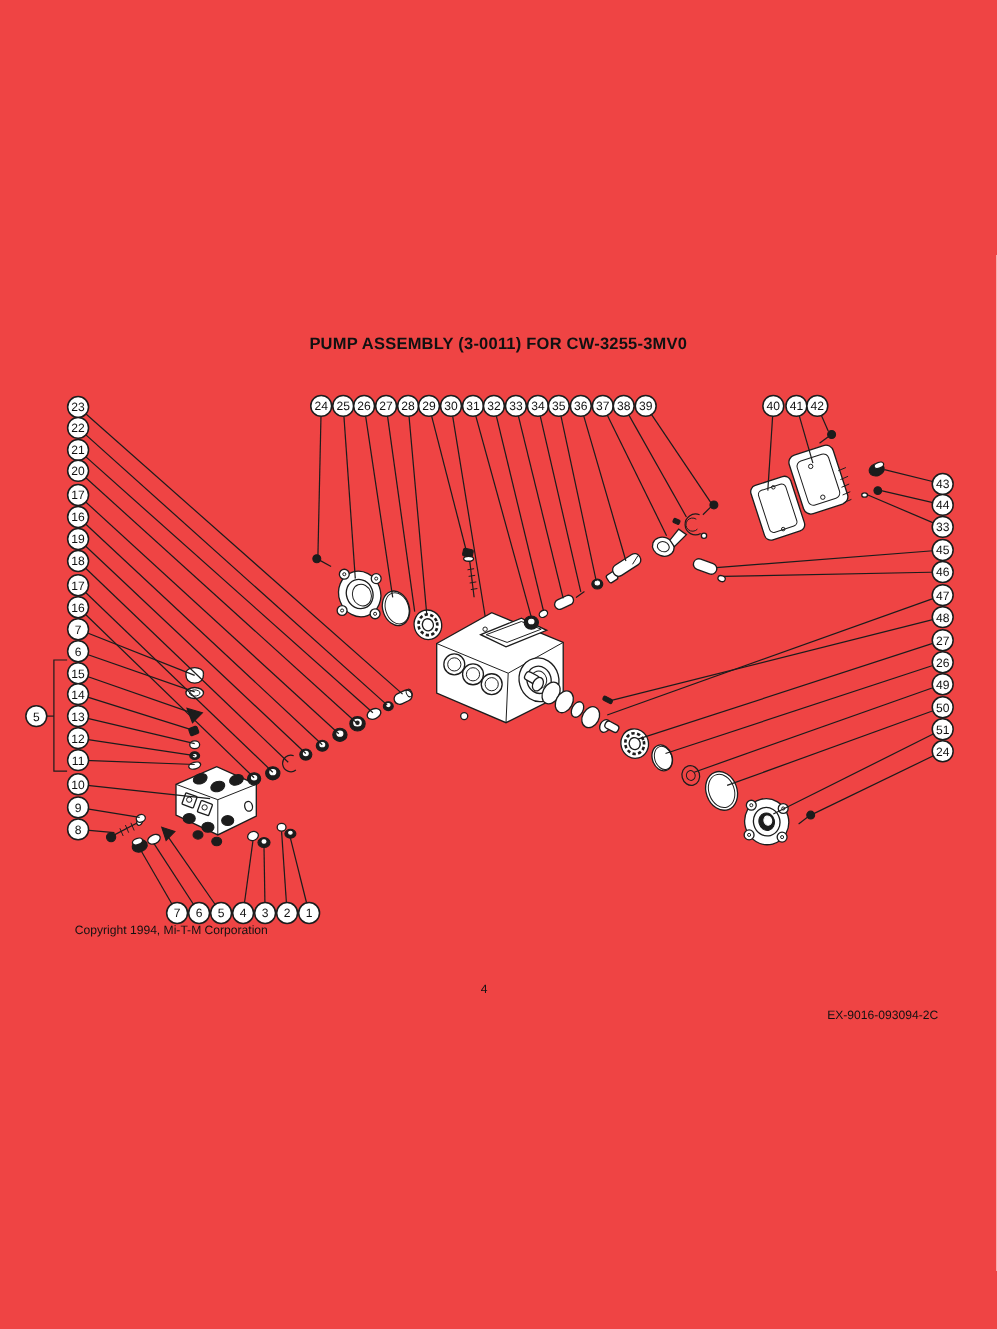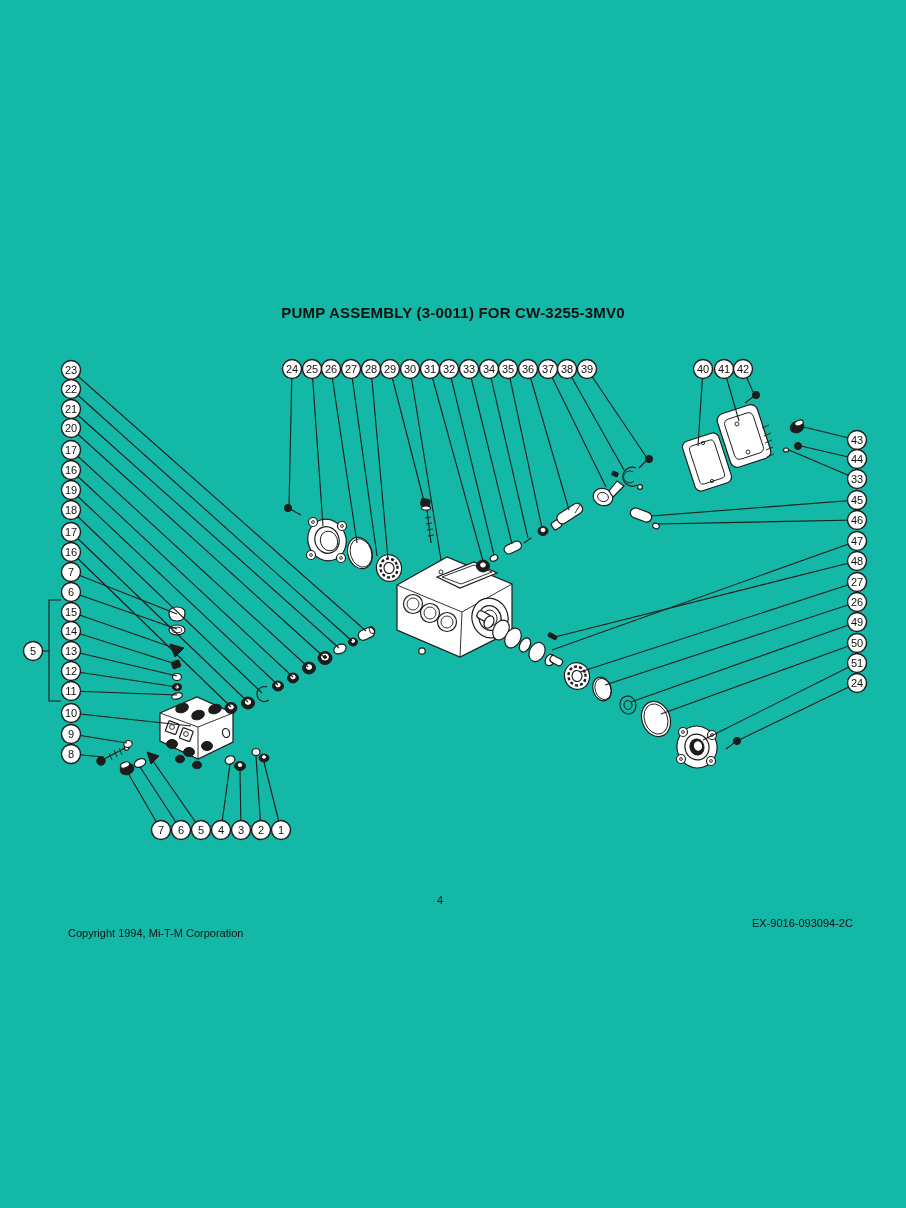--- a/index.html
+++ b/index.html
@@ -1,21 +1,21 @@
 <!DOCTYPE html>
 <html><head>
 <meta charset="utf-8">
 <style>
   html,body{margin:0;padding:0;background:#ffffff;}
-  #page{position:relative;width:906px;height:1208px;background:#14b8a6;overflow:hidden;
+  #page{position:relative;width:906px;height:1208px;background:#ef4444;overflow:hidden;
         font-family:"Liberation Sans",sans-serif;color:#111;}
   #title{position:absolute;top:304px;left:0;right:0;text-align:center;
          font-size:15px;font-weight:bold;letter-spacing:.2px;}
   .footer{position:absolute;font-size:11px;white-space:nowrap;}
-  #footer-left{left:68px;top:927px;text-align:center;}
+  #footer-left{left:68px;top:840px;text-align:center;}
   #footer-center{left:437px;top:894px;}
   #footer-right{left:752px;top:917px;}
   svg{position:absolute;left:0;top:0;}
   .ln{stroke:#1c1c1c;stroke-width:1.1;fill:none;}
   .co{stroke:#1c1c1c;stroke-width:1.4;fill:#ffffff;}
   .ct{font-family:"Liberation Sans",sans-serif;font-size:11px;fill:#111;text-anchor:middle;}
   .p{stroke:#1c1c1c;stroke-width:1.2;fill:#ffffff;}
   .pd{stroke:#1c1c1c;stroke-width:1;fill:#1c1c1c;}
   .pw{stroke:#ffffff;stroke-width:1;fill:#ffffff;}
   .balls{stroke:#1c1c1c;stroke-width:2.4;fill:none;stroke-dasharray:3 2.2;}

